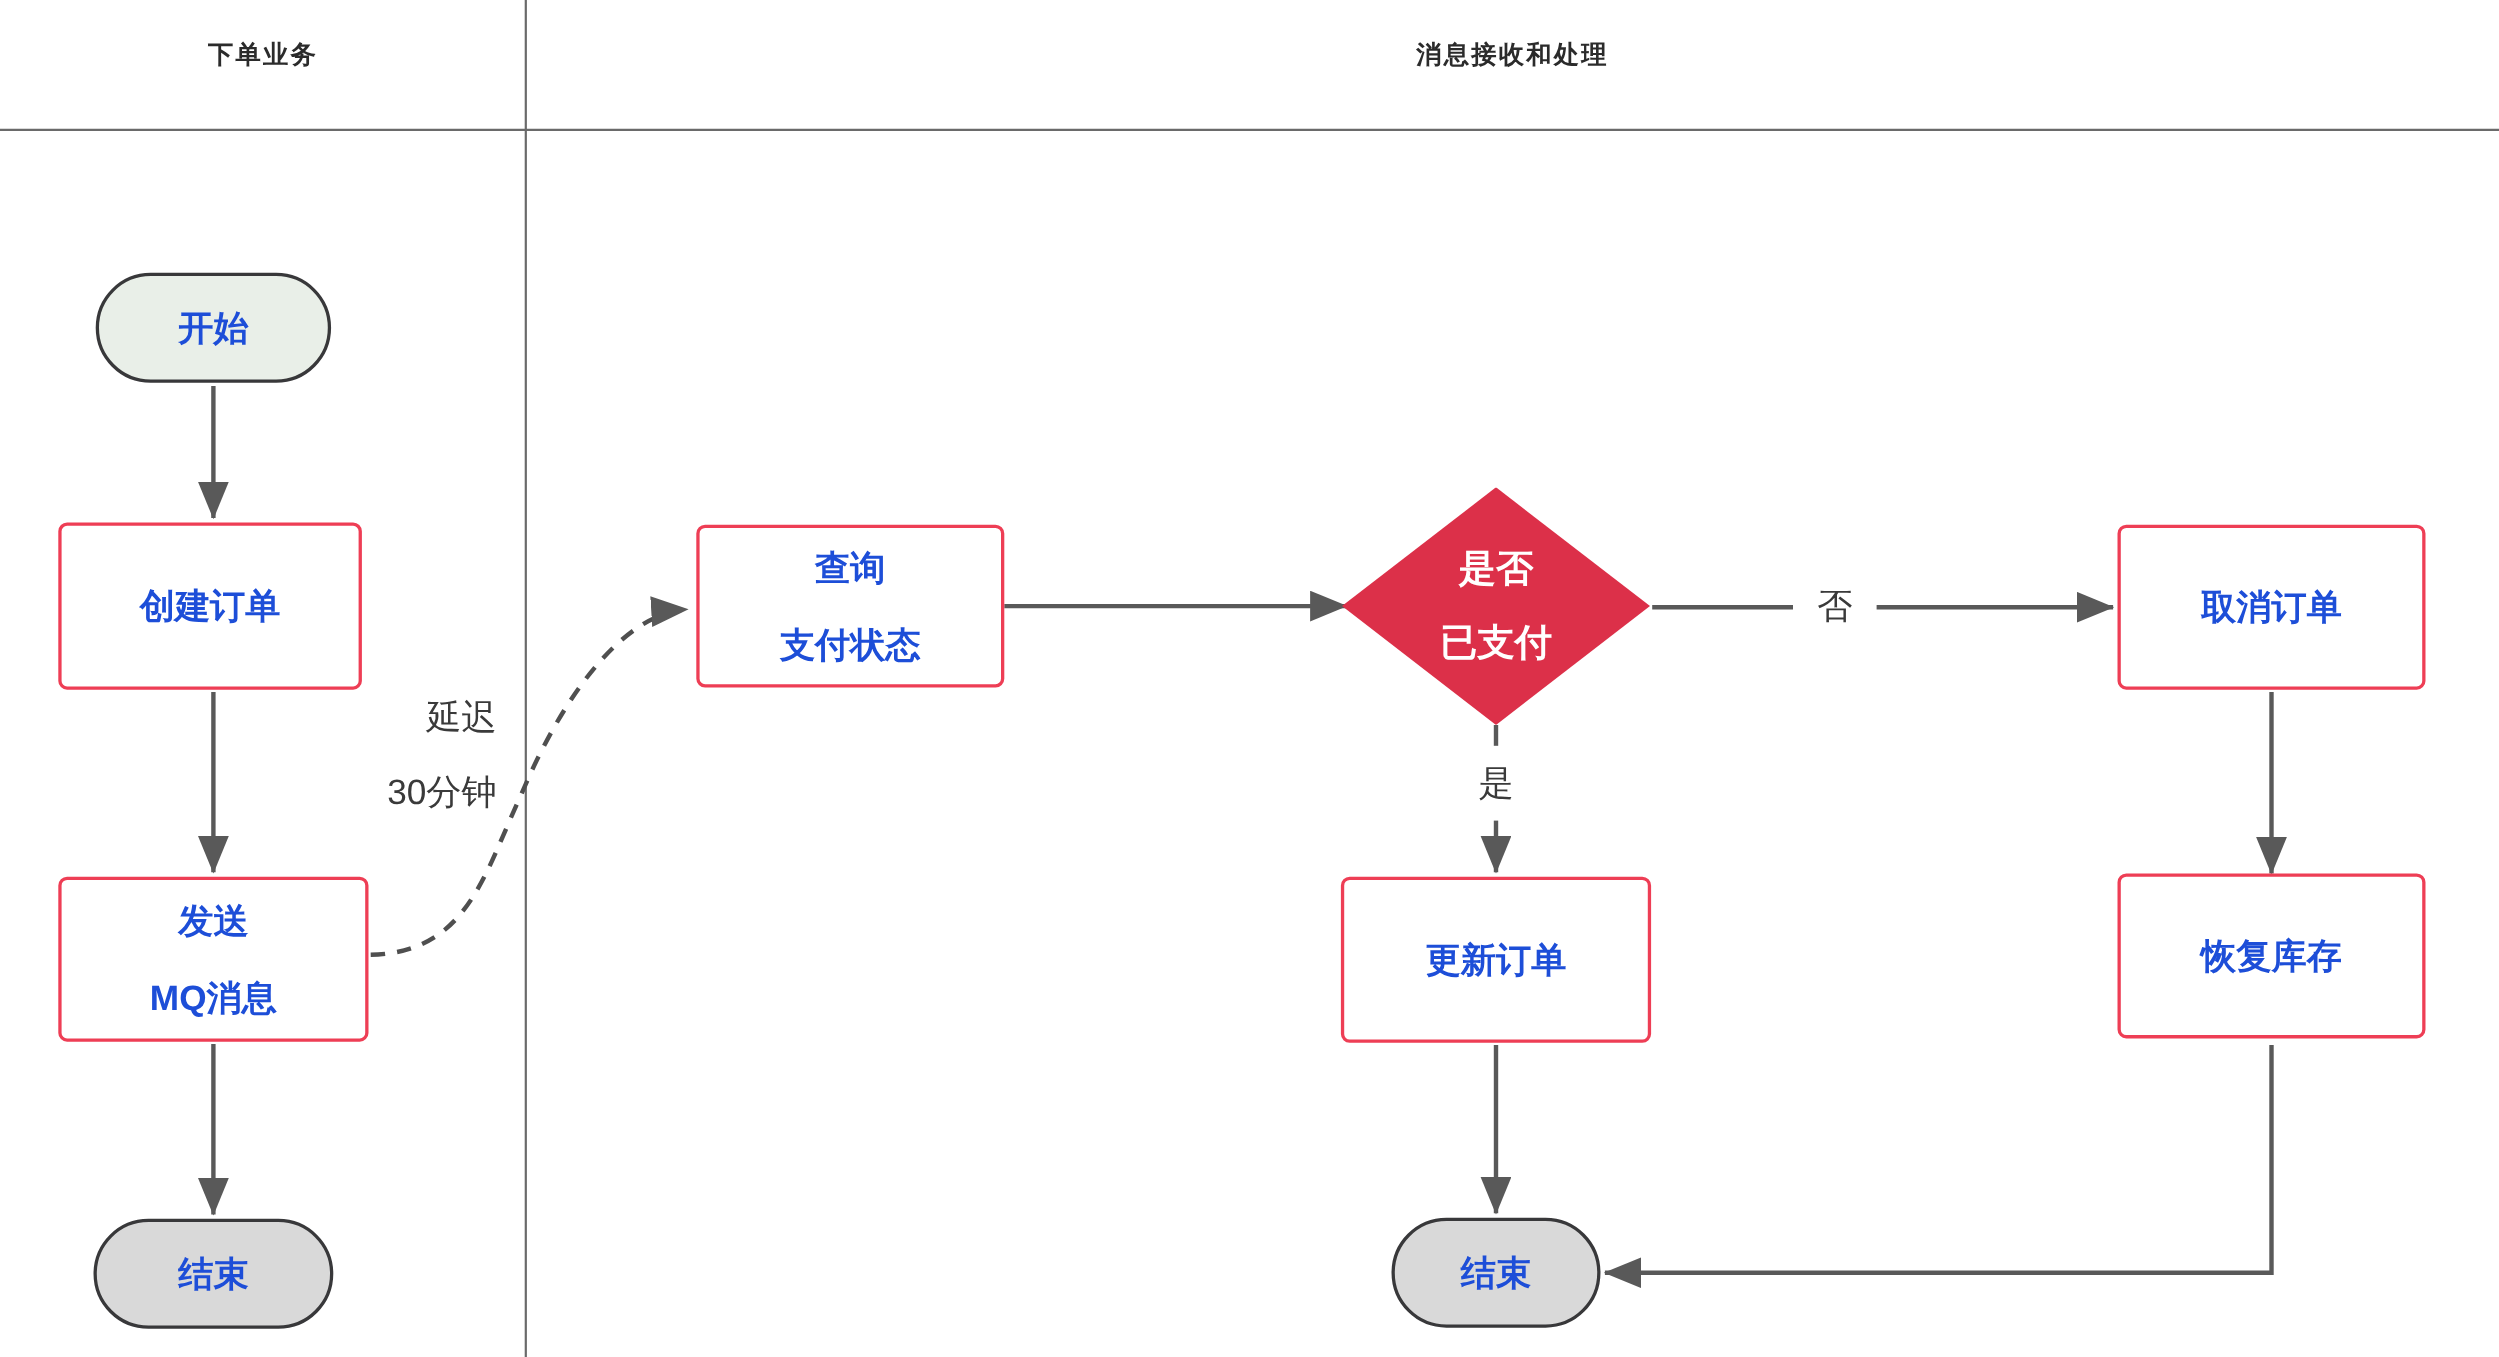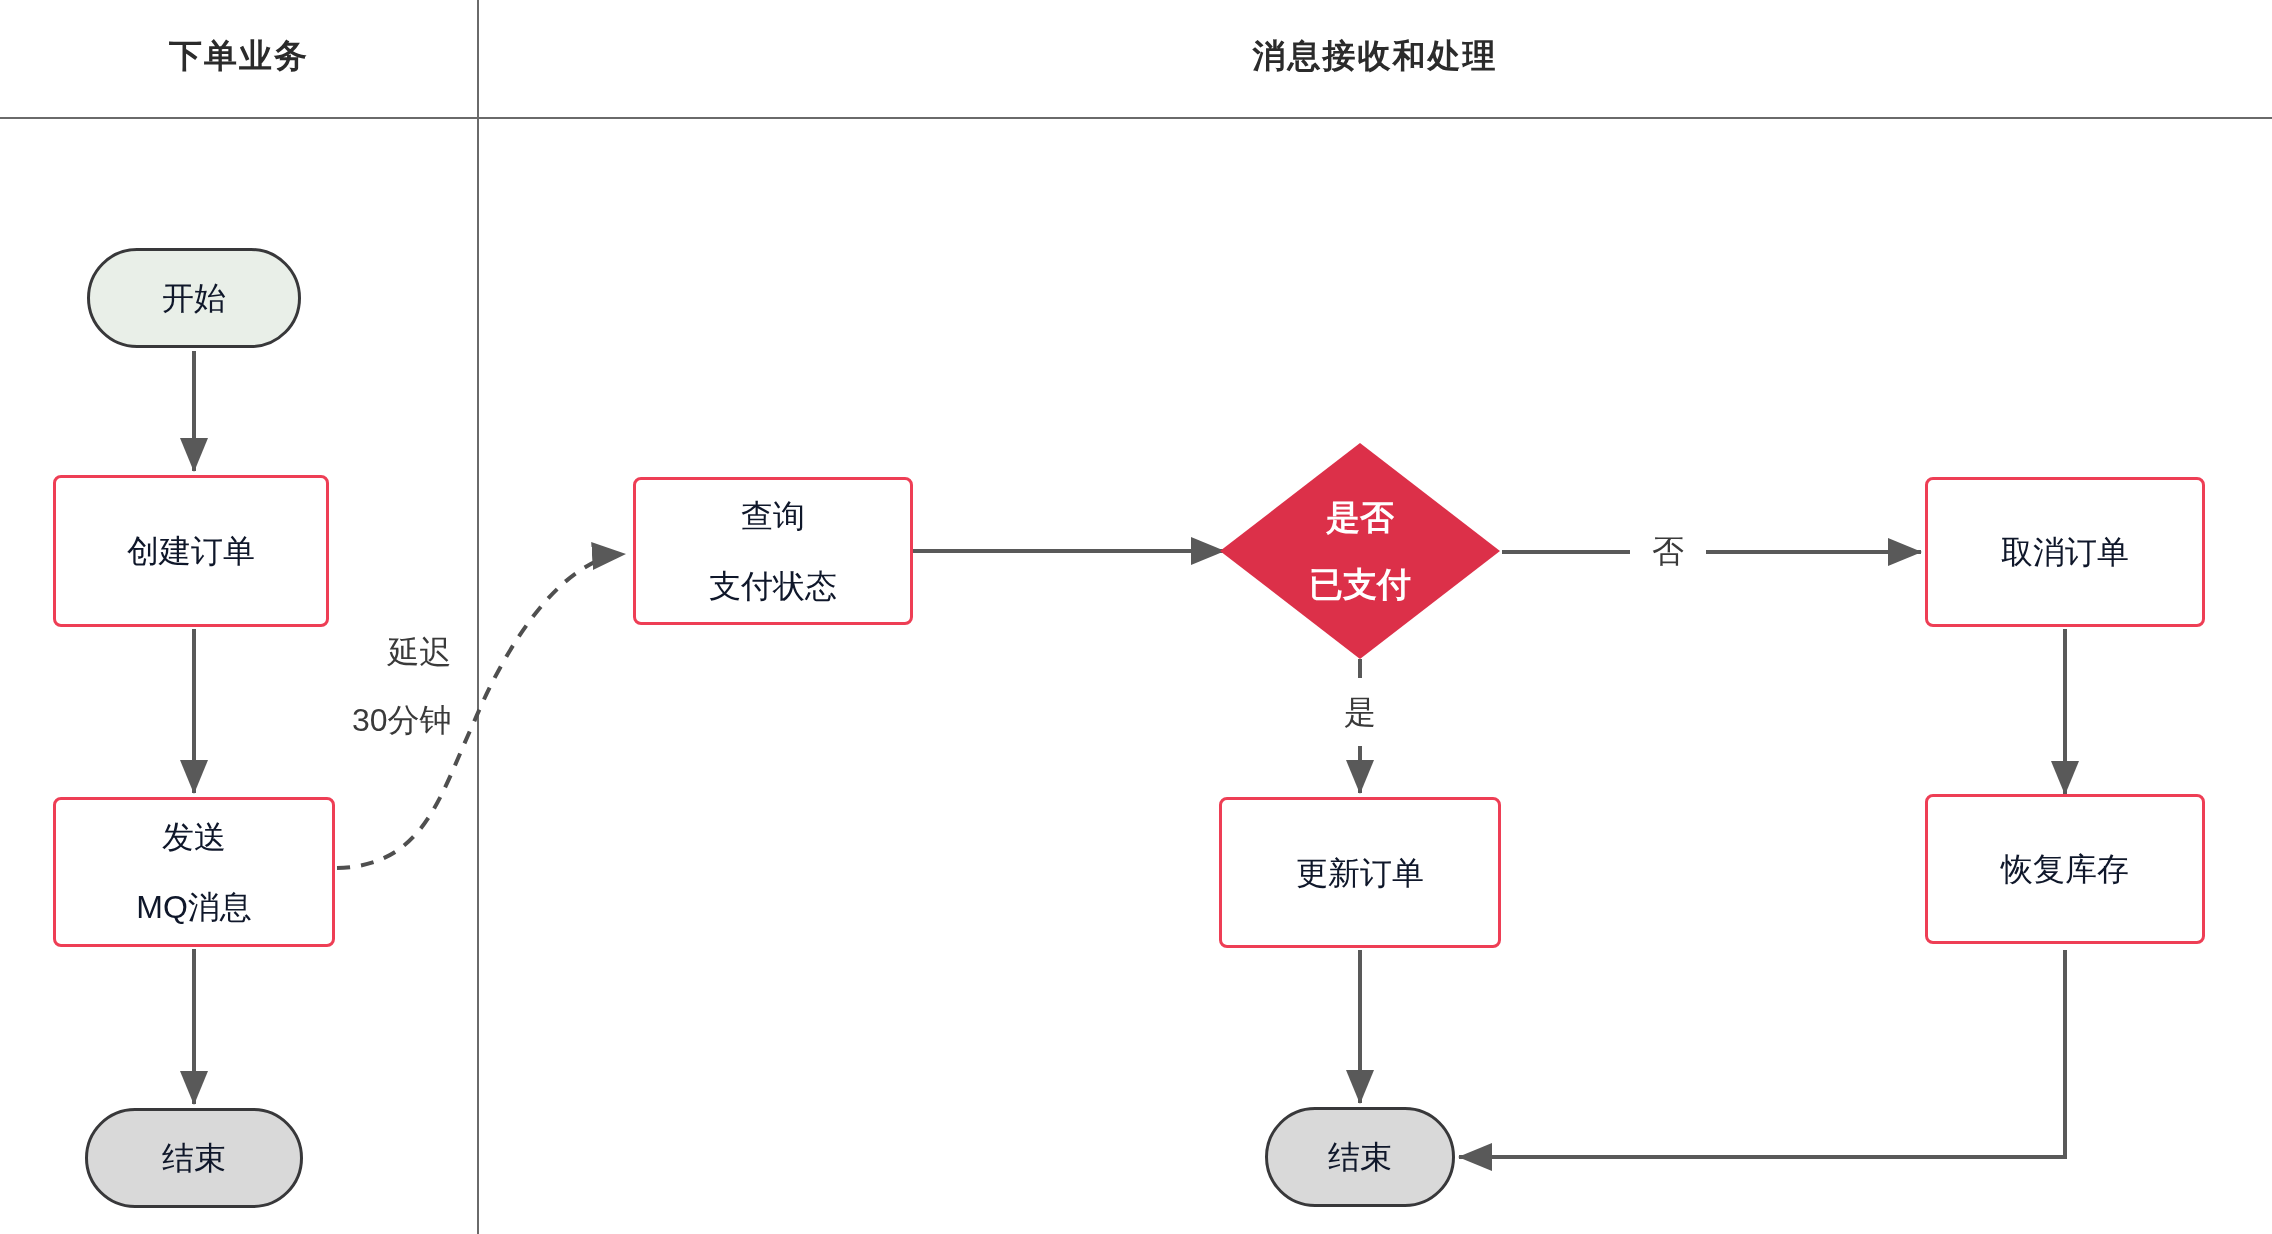--- a/index.html
+++ b/index.html
@@ -11,21 +11,21 @@
     height: 1234px;
     background: #ffffff;
     overflow: hidden;
   }
 
   
   .lane-title {
     position: absolute;
     top: 34px;
     text-align: center;
-    font-size: 33px;
+    font-size: 23px;
     font-weight: bold;
     color: #2b2b2b;
     letter-spacing: 2px;
   }
   #lane-title-left  { left: 0;     width: 478px;  }
   #lane-title-right { left: 478px; width: 1794px; }
 
   
   #edges {
     position: absolute;
@@ -35,23 +35,24 @@
 
   
   .node {
     position: absolute;
     display: flex;
     flex-direction: column;
     align-items: center;
     justify-content: center;
     box-sizing: border-box;
     text-align: center;
-    color: #0f172a;
+    color: #1d4ed8;
     font-size: 32px;
     background: #ffffff;
+    font-weight: bold;
   }
   .node span { display: block; line-height: 70px; }
 
   .pill {
     border: 3px solid #38383a;
     border-radius: 60px;
   }
   .process {
     border: 3px solid #ee3e55;
     border-radius: 8px;

